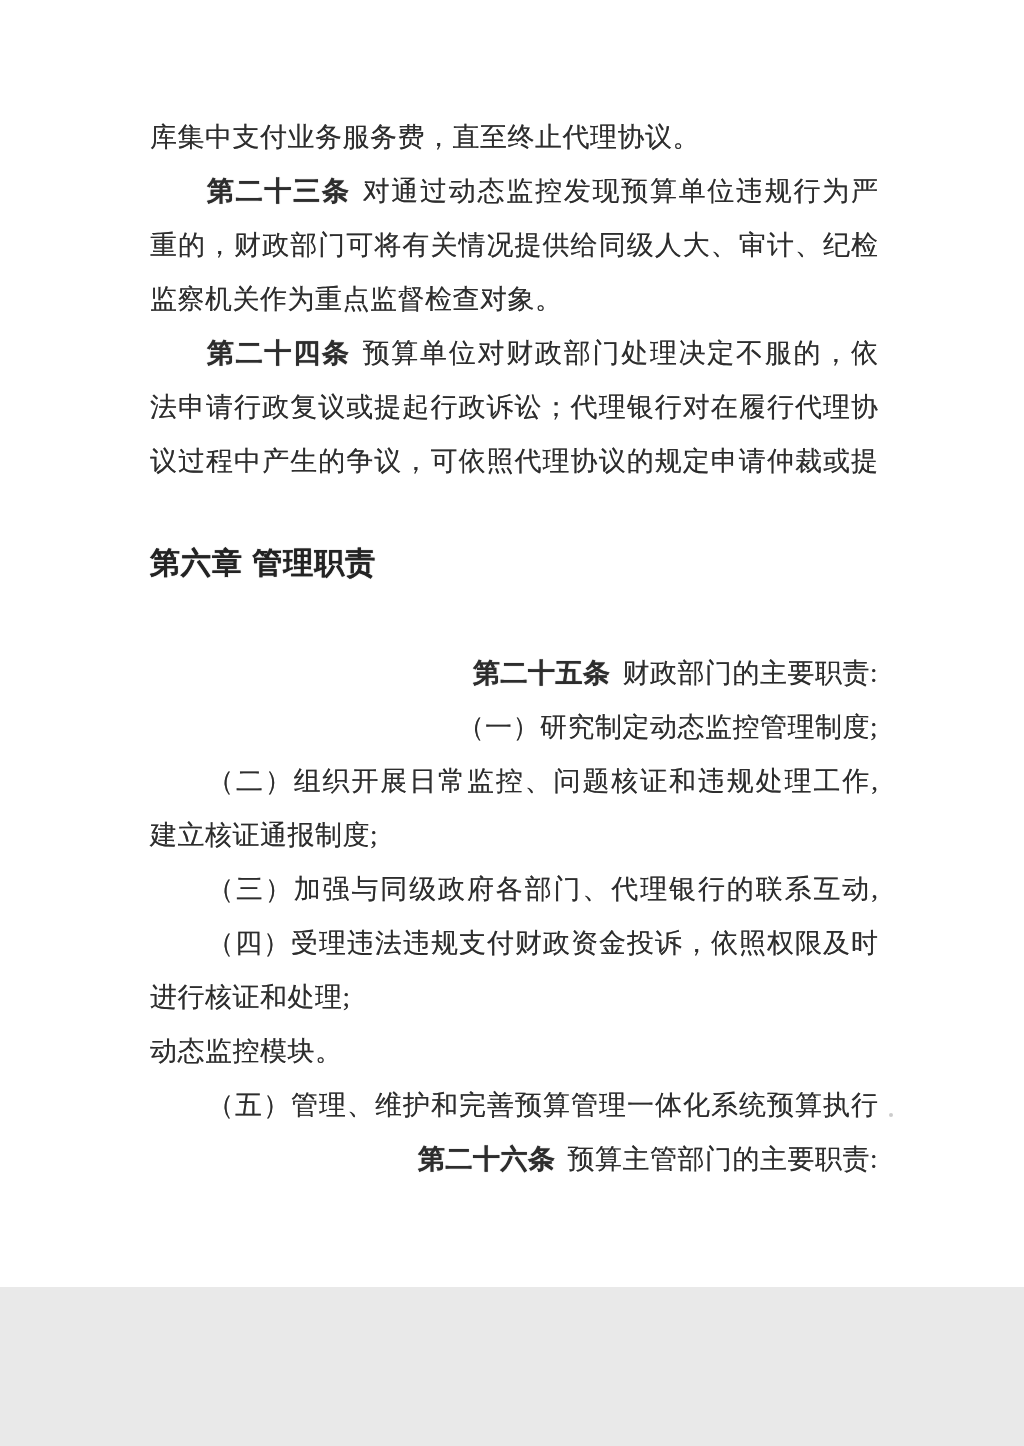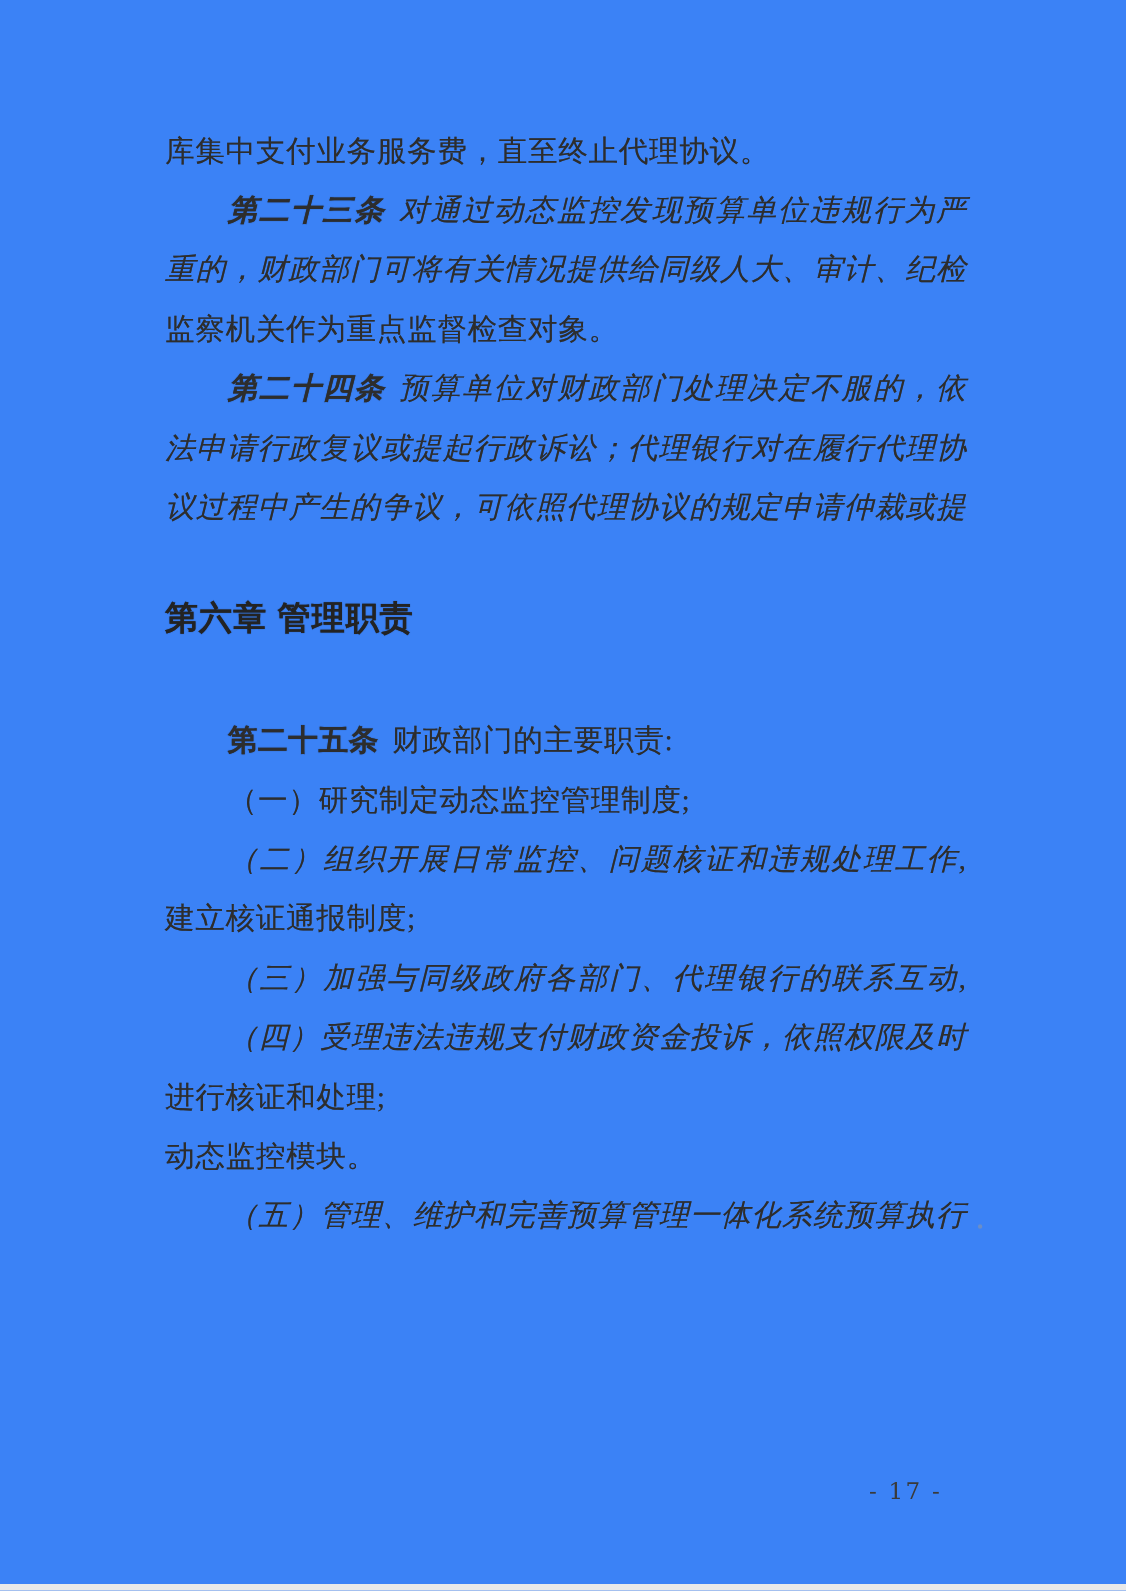--- a/index.html
+++ b/index.html
@@ -3,47 +3,46 @@
 <meta charset="utf-8">
 <style>
   html, body { margin: 0; padding: 0; }
   body {
     width: 1024px; height: 1446px;
     background: #e9e9e9;
     font-family: "Liberation Serif", serif;
   }
   .page {
     position: relative;
-    width: 1024px; height: 1440px;
-    background: #3b82f6;
+    width: 1024px; height: 1287px;
+    background: #ffffff;
     color: #2d2d2d;
     overflow: hidden;
   }
   .content {
     position: absolute;
     left: 150px; top: 110px;
     width: 728px;
   }
   .line {
     margin: 0;
     height: 54px;
     line-height: 54px;
     font-size: 27px;
     letter-spacing: 0.5px;
     white-space: nowrap;
     text-shadow: 0 0 0.6px rgba(45,45,45,0.55);
   }
-  .line.indent { padding-left: 57px; }
+  .line.indent { padding-left: 57px; text-align: right; }
   .line.full {
     white-space: normal;
     letter-spacing: 0;
     text-align: justify;
     text-align-last: justify;
     text-justify: inter-character;
-    font-style: italic;
   }
   .prefix {
     font-weight: bold;
     margin-right: 12px;
     text-shadow: 0 0 0.8px rgba(30,30,30,0.8);
   }
   .chapter {
     margin: 48px 0 56px 0;
     height: 54px;
     line-height: 54px;
@@ -109,19 +108,20 @@
 
 
     <p class="line indent full">（四）受理违法违规支付财政资金投诉，依照权限及时</p>
 
     <p class="line">进行核证和处理;</p>
 
     <p class="line">动态监控模块。</p>
 
     <p class="line indent full">（五）管理、维护和完善预算管理一体化系统预算执行</p>
 
+    <p class="line indent"><span class="prefix">第二十六条</span><span>预算主管部门的主要职责:</span></p>
 
   </main>
 
   <div class="page-number">- 17 -</div>
 
   <div class="speck"></div>
 </div>
 
 </body></html>

